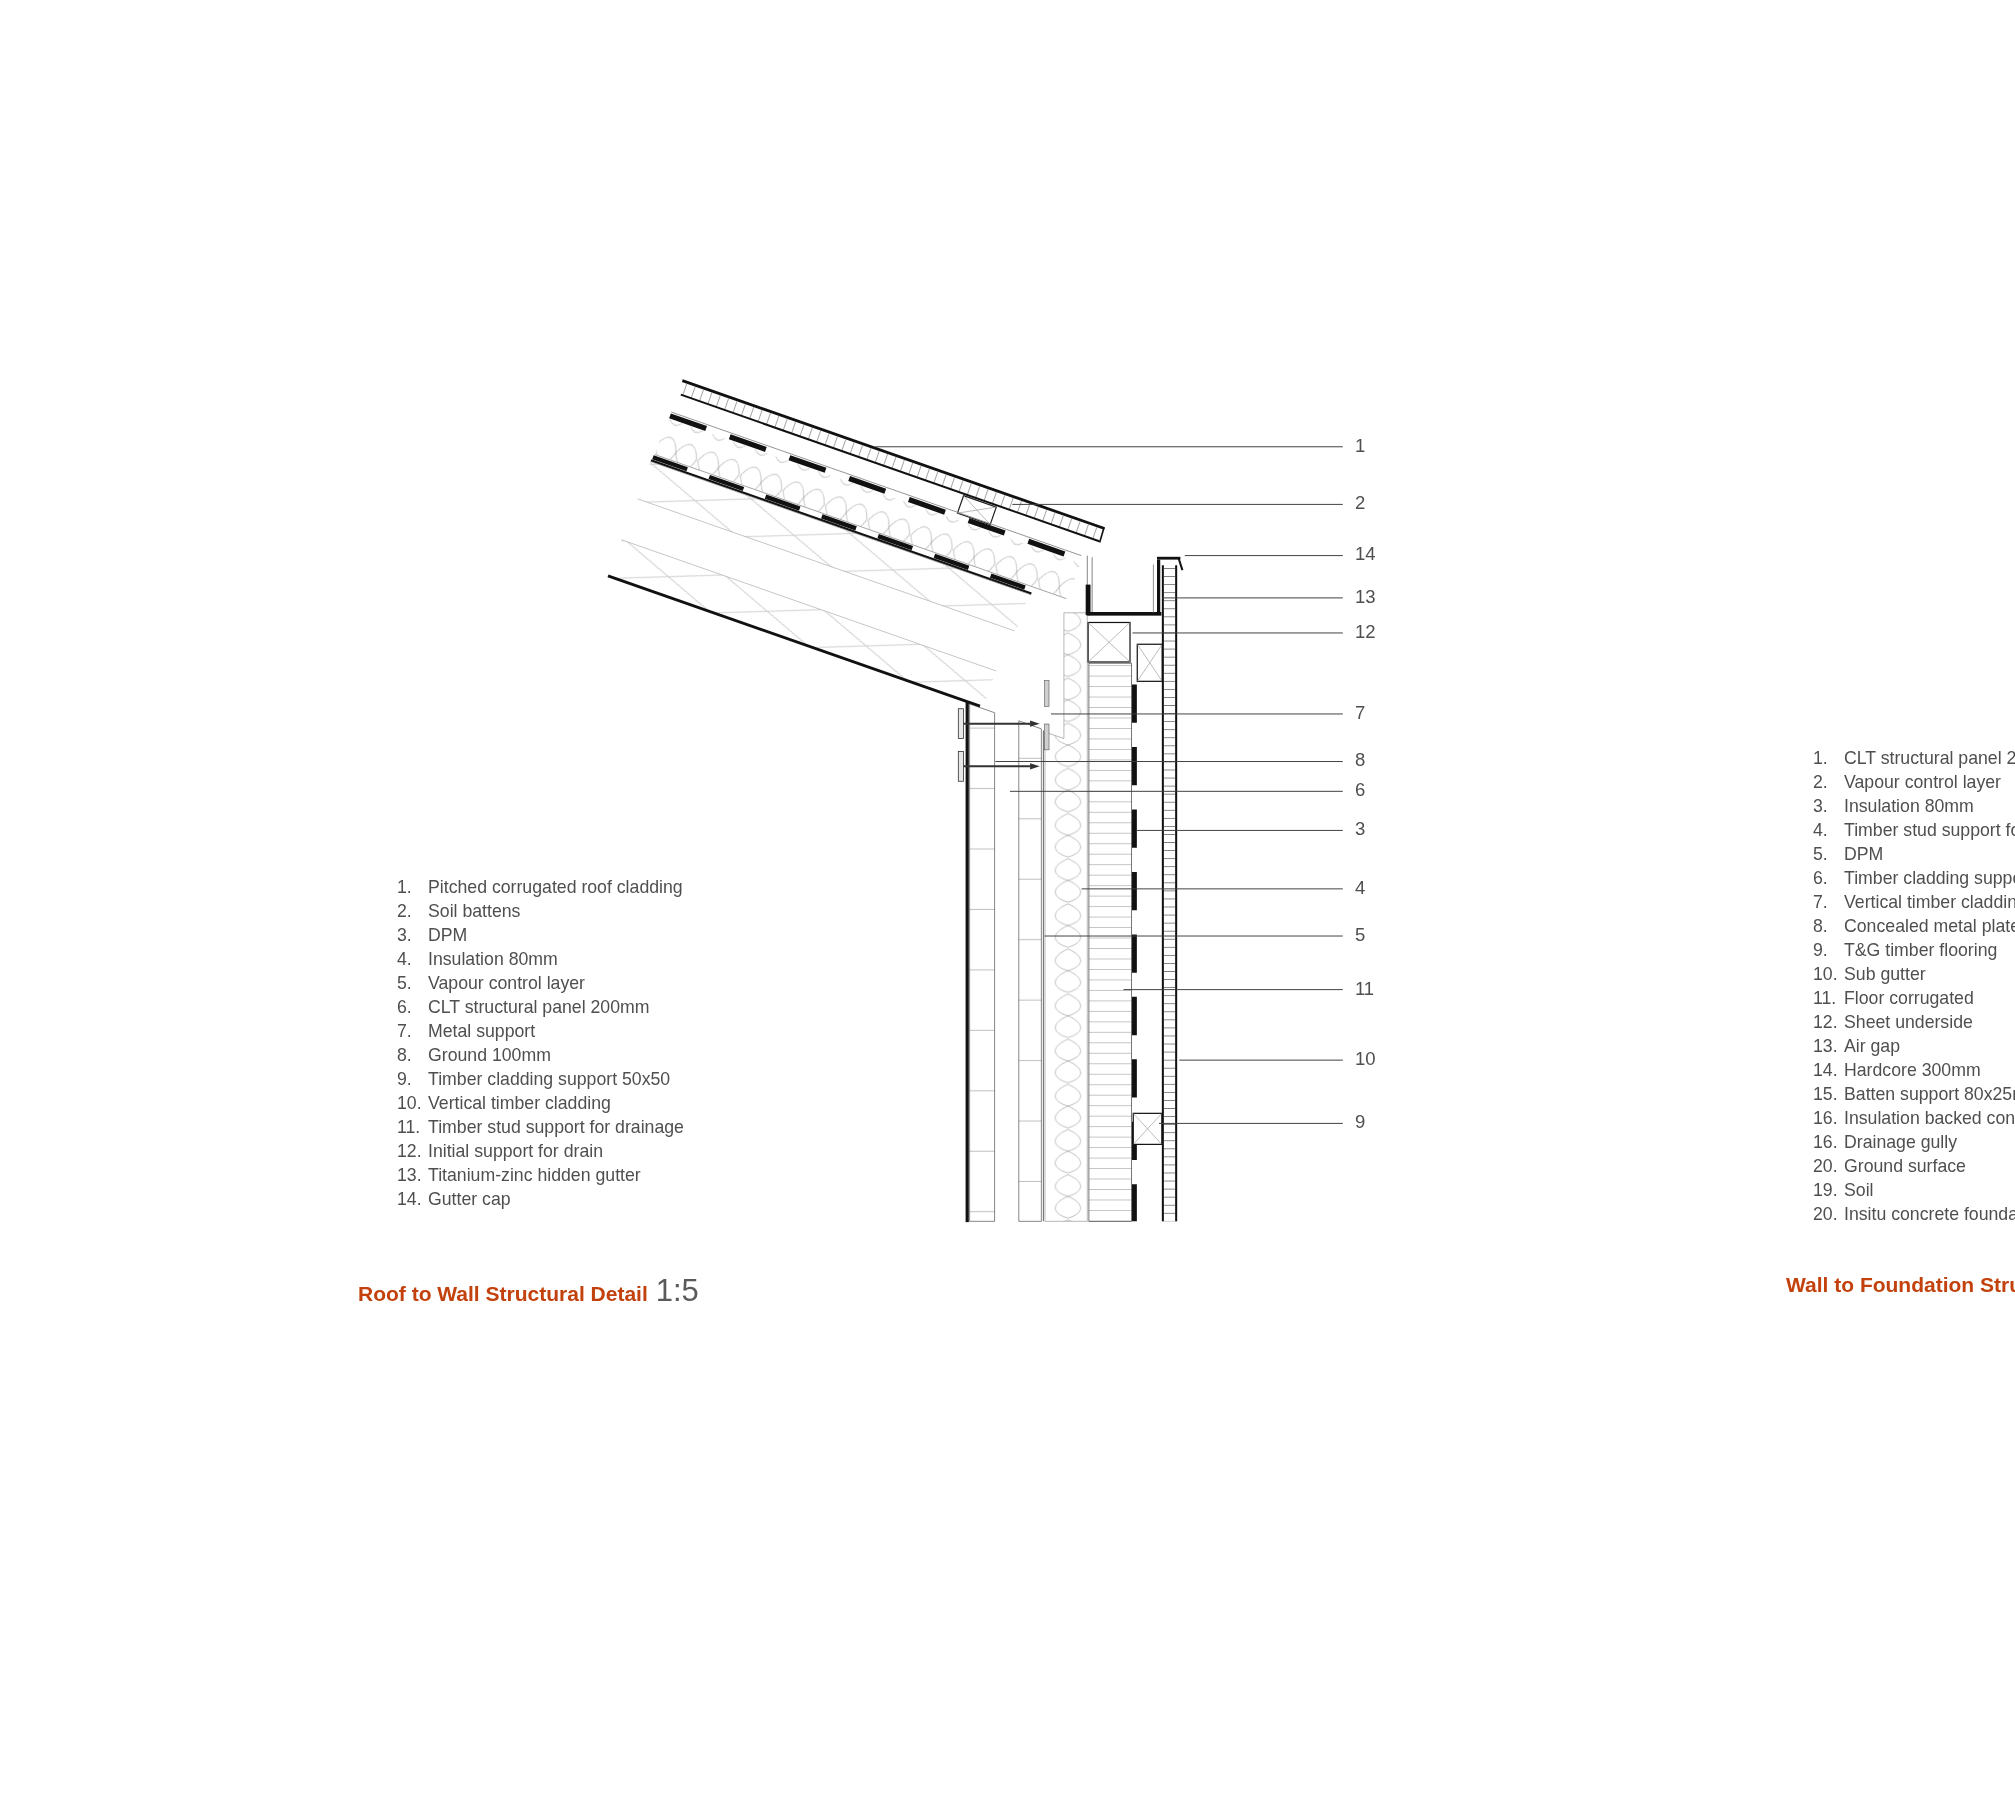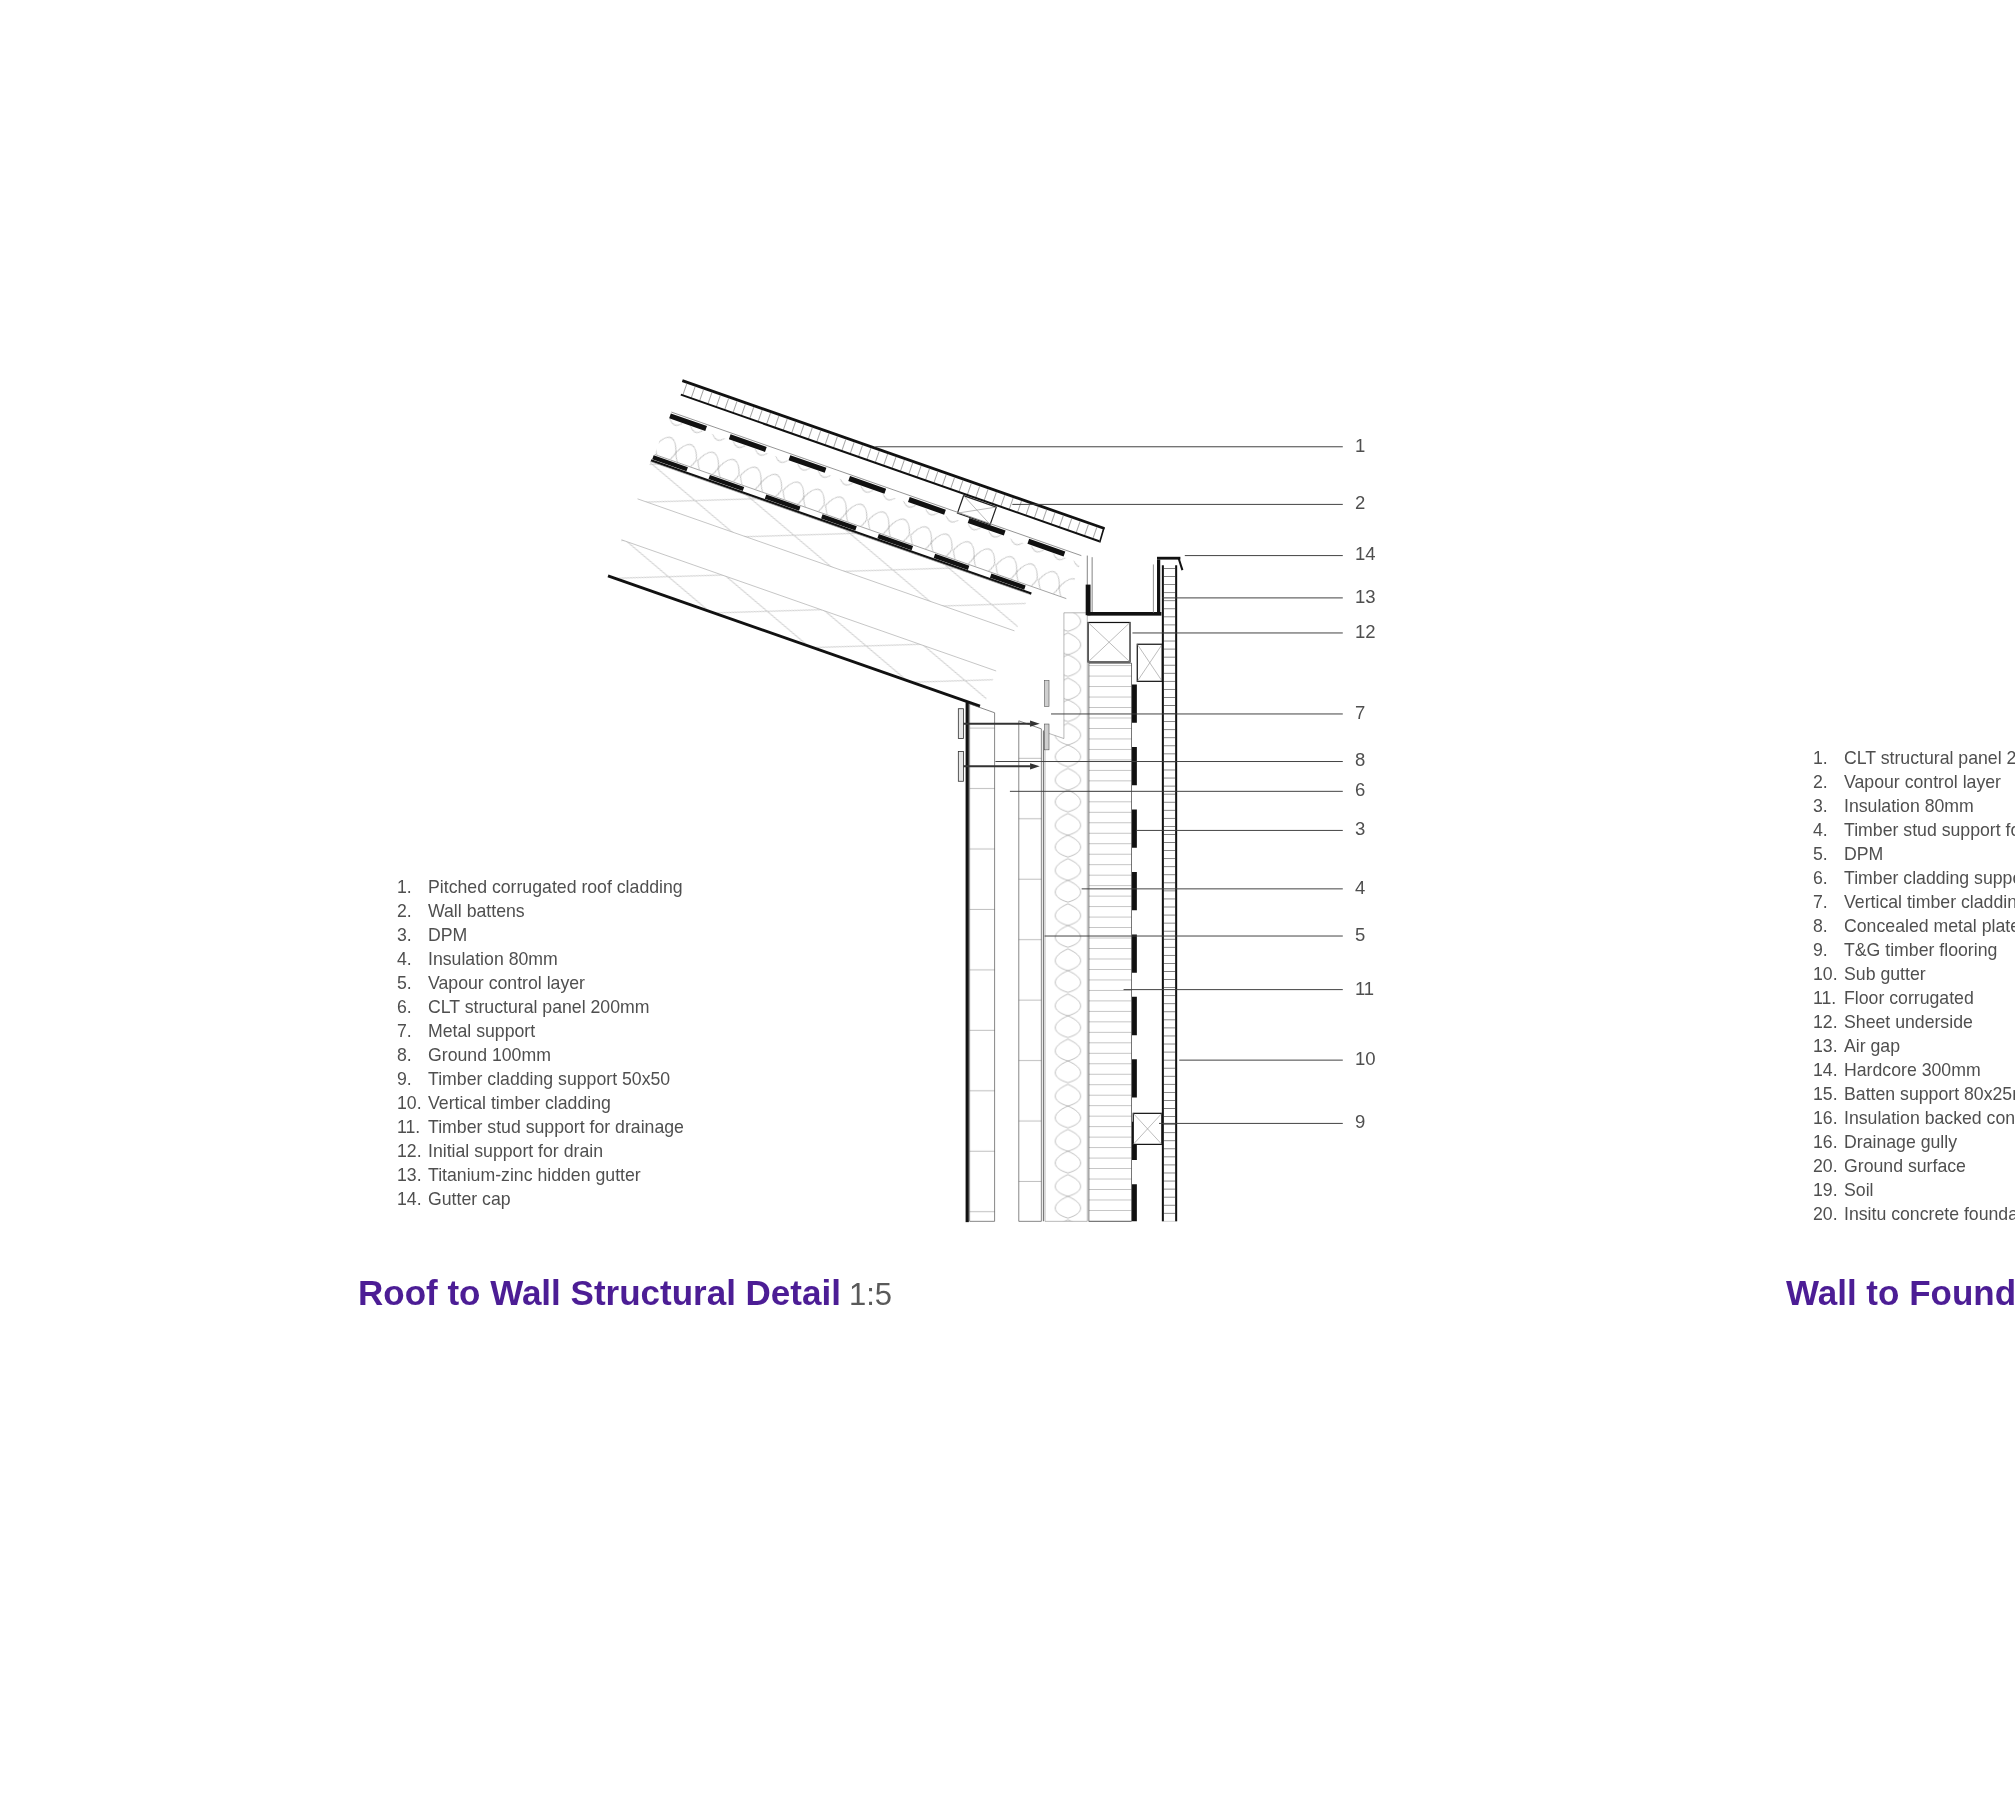--- a/index.html
+++ b/index.html
@@ -1,20 +1,20 @@
 <!DOCTYPE html>
 <html style="font-size:6.4px"><head>
 <meta charset="utf-8">
 <style>
   html,body{margin:0;padding:0;background:#fff;}
   .sheet{position:relative;width:3224px;height:1814px;background:#ffffff;overflow:hidden;
          font-family:"Liberation Sans", sans-serif;}
   svg{position:absolute;left:0;top:0;}
   .titleblock{position:absolute;white-space:nowrap;}
-  .titleblock .t-main{font-weight:bold;font-size:35px;color:#4c1d95;letter-spacing:0px;text-align:center;}
+  .titleblock .t-main{font-weight:bold;font-size:21px;color:#c2410c;letter-spacing:0px;text-align:center;}
   .titleblock .t-scale{font-weight:400;font-size:31px;color:#5a5a5a;margin-left:8px;text-align:right;}
   .legend{position:absolute;color:#4f4f4f;font-size:17.7px;line-height:24px;}
   .legend .lg-row{display:flex;}
   .legend .lg-num{width:31px;flex:0 0 31px;}
   .legend .lg-label{white-space:nowrap;}
 </style>
 </head>
 <body>
 
 <div class="sheet">
@@ -377,21 +377,21 @@
   <span class="t-main">Wall to Foundation Structural Detail</span>
 </div>
 
 <div class="legend" style="left:397px; top:875px;">
       <div class="lg-row">
         <span class="lg-num">1.</span>
         <span class="lg-label">Pitched corrugated roof cladding</span>
       </div>
       <div class="lg-row">
         <span class="lg-num">2.</span>
-        <span class="lg-label">Wall battens</span>
+        <span class="lg-label">Soil battens</span>
       </div>
       <div class="lg-row">
         <span class="lg-num">3.</span>
         <span class="lg-label">DPM</span>
       </div>
       <div class="lg-row">
         <span class="lg-num">4.</span>
         <span class="lg-label">Insulation 80mm</span>
       </div>
       <div class="lg-row">

